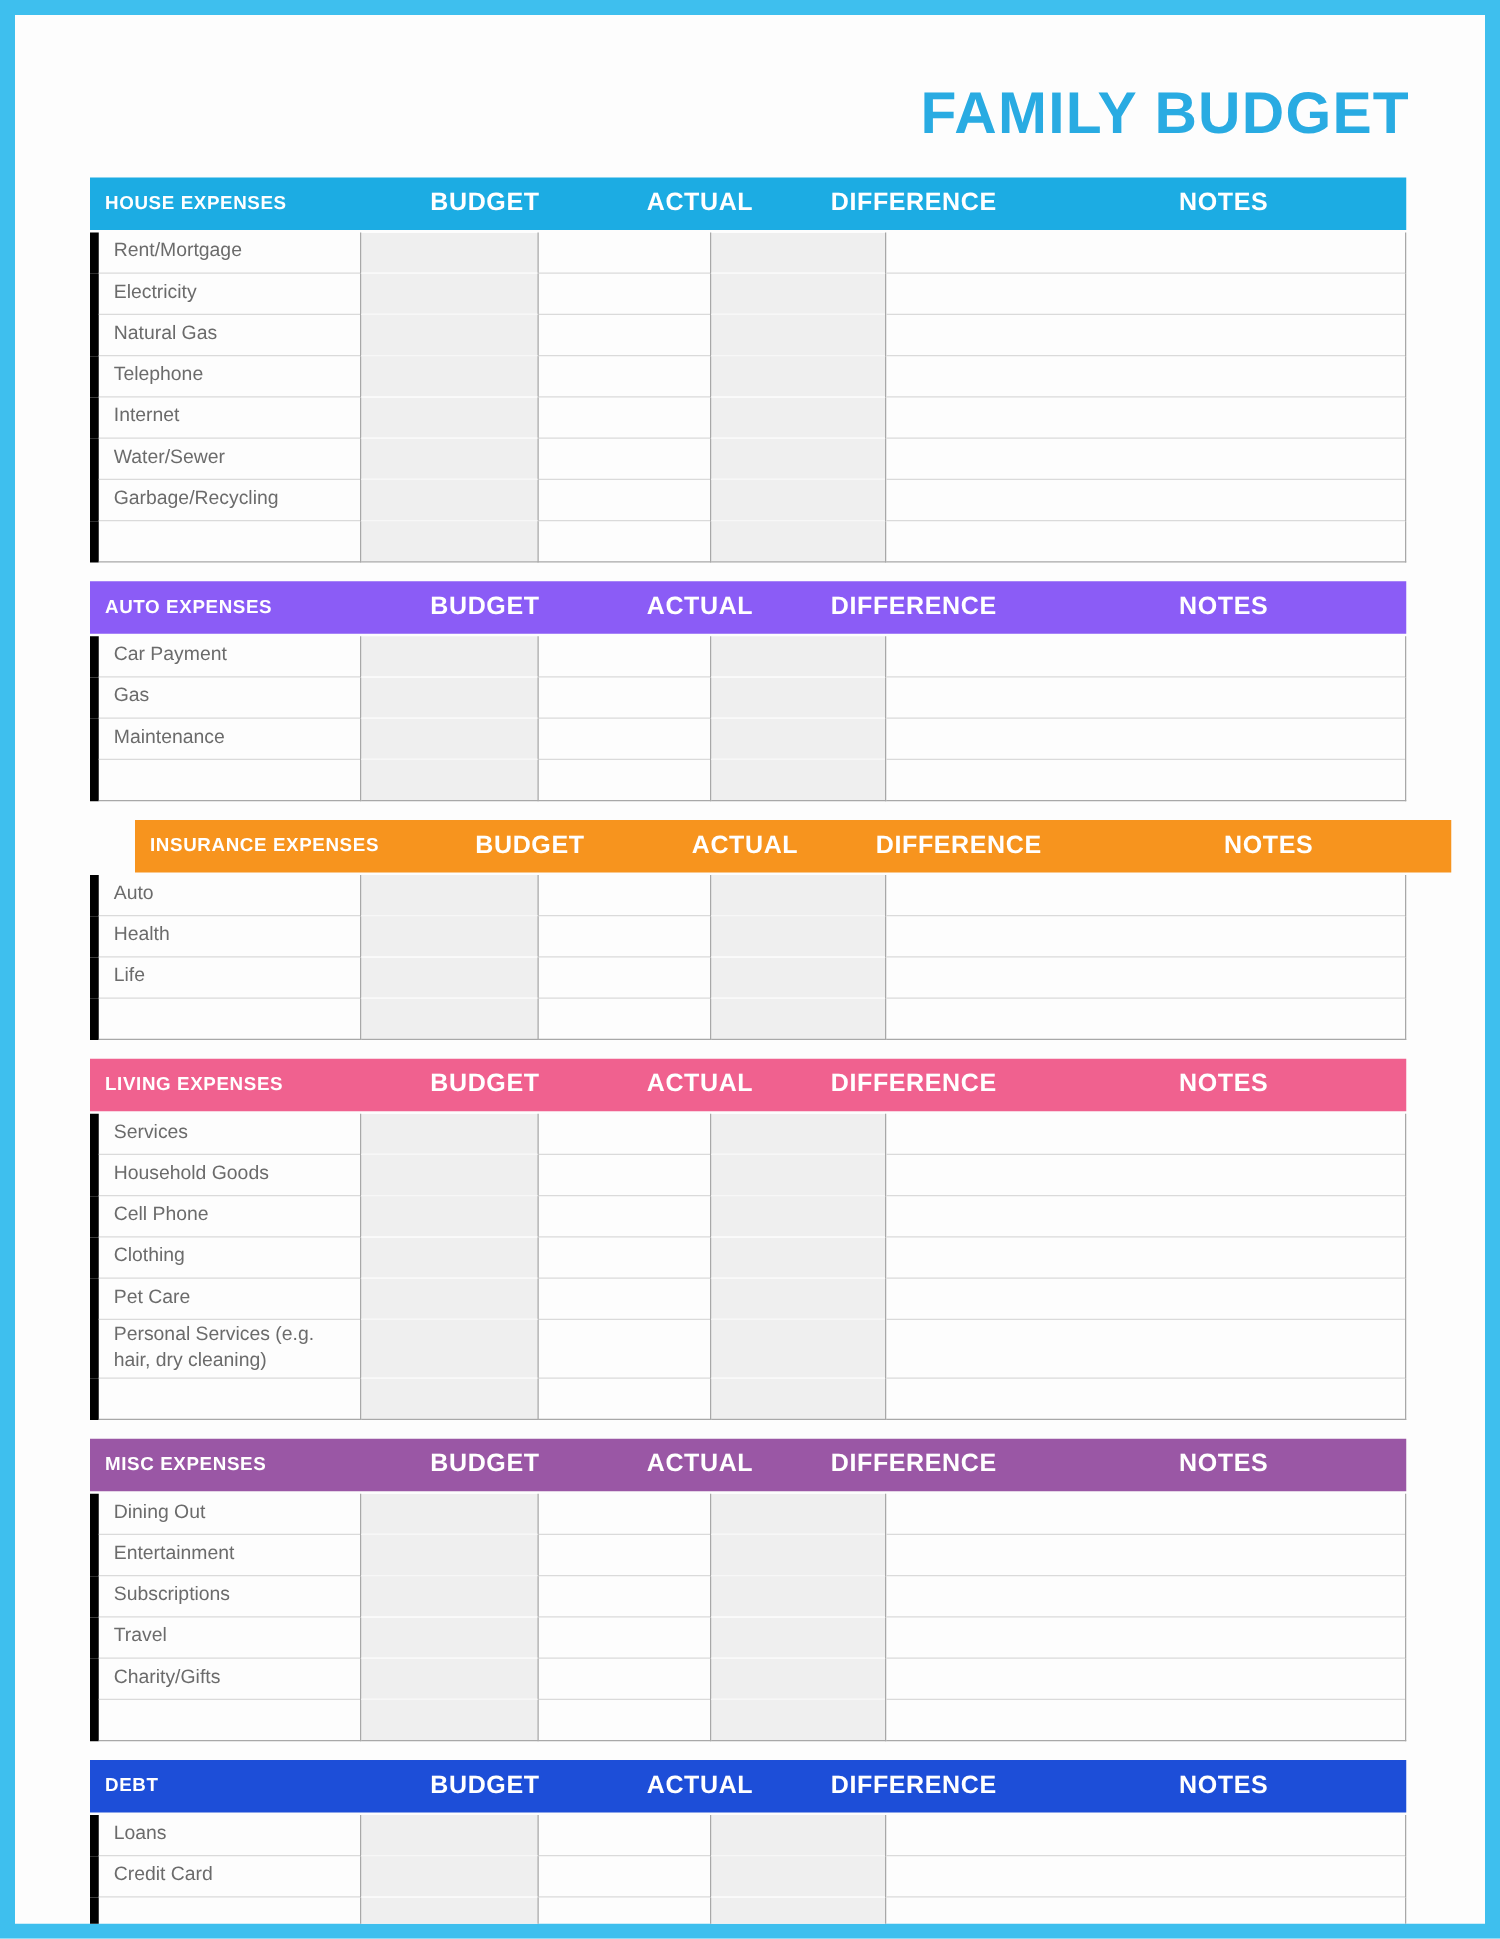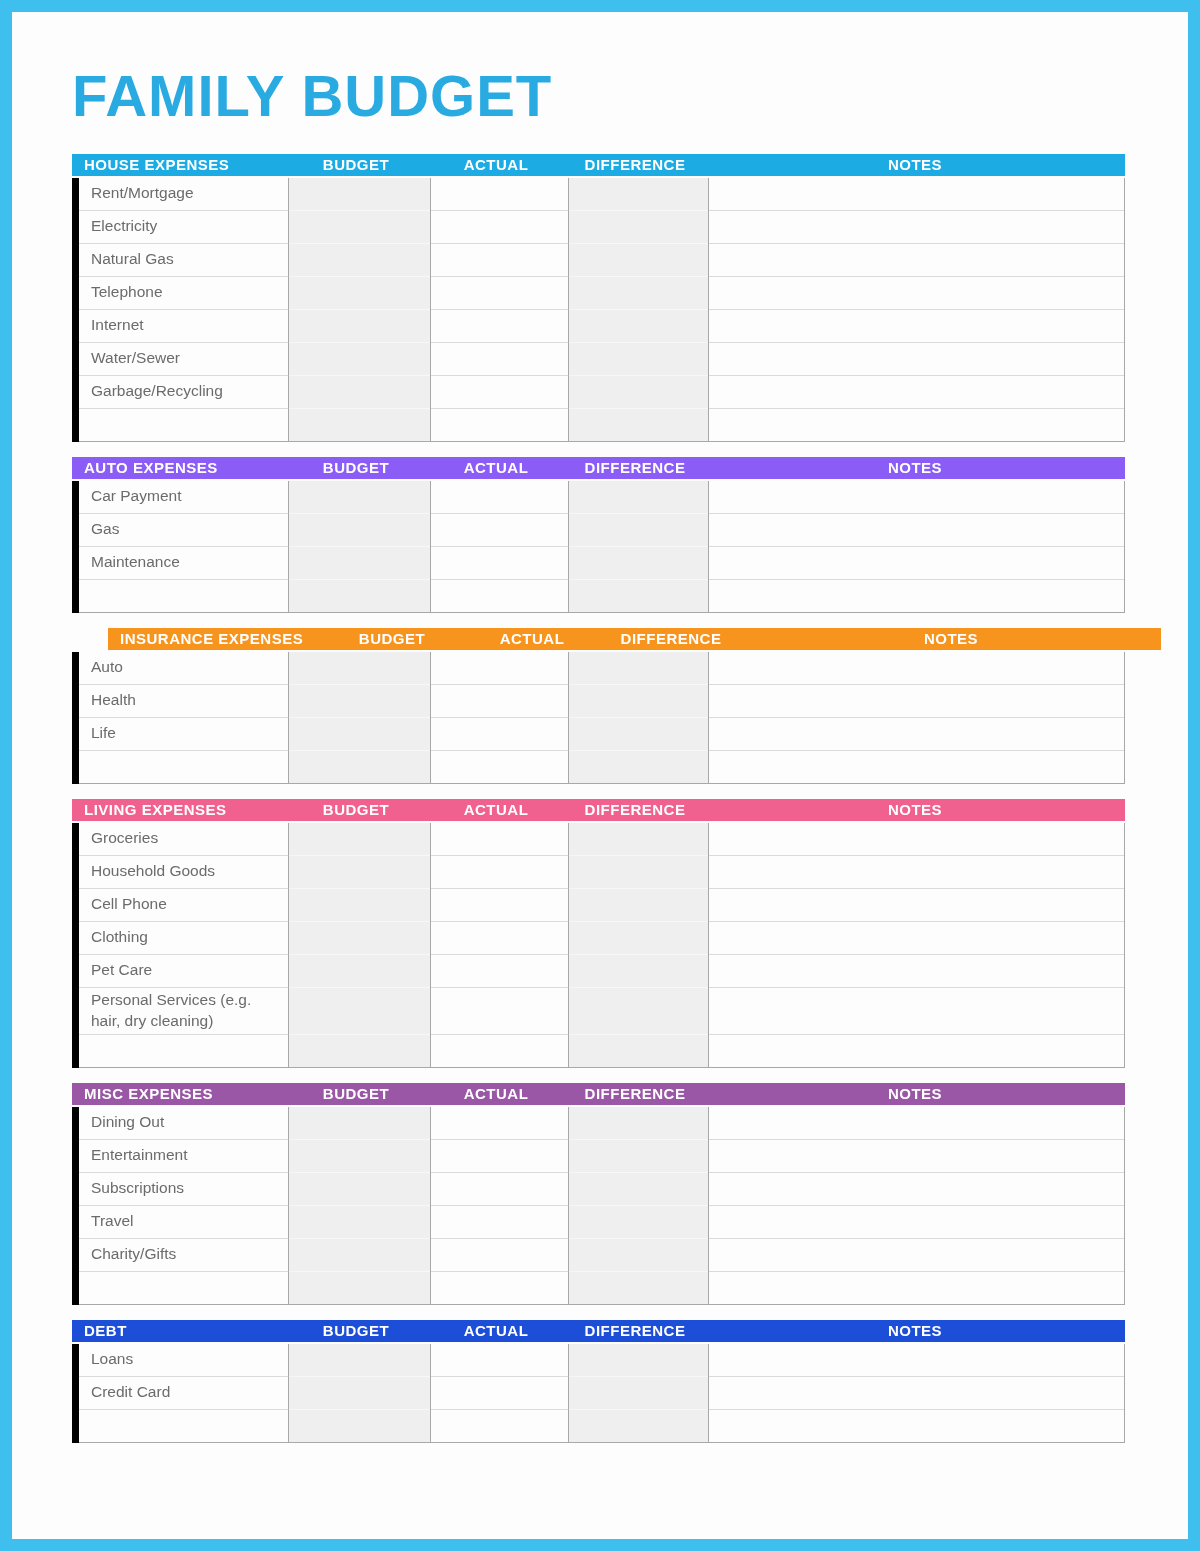--- a/index.html
+++ b/index.html
@@ -12,48 +12,49 @@
     position: relative;
     width: 1200px;
     height: 1551px;
     box-sizing: border-box;
     border: 12px solid #3ebfee;
     background: #fdfdfd;
     padding: 0 60px;
     overflow: hidden;
   }
   .title {
-    text-align: left;
+    text-align: right;
     color: #29abe2;
-    font-size: 58px;
+    font-size: 47px;
     font-weight: bold;
     letter-spacing: 1px;
     margin: 52px 0 26px 0;
     line-height: 1.1;
   }
   .section { margin-bottom: 15px; }
   .section-header {
     display: grid;
     grid-template-columns: 213px 142px 138px 140px 1fr;
     align-items: center;
     width: 1053px;
-    height: 22px;
+    height: 42px;
     box-sizing: border-box;
     margin-bottom: 2px;
     color: #ffffff;
+    gap: 32px;
   }
   .sh-label {
     font-size: 15px;
     font-weight: bold;
     letter-spacing: 0.5px;
     padding-left: 12px;
     white-space: nowrap;
   }
   .sh-col {
-    font-size: 15px;
+    font-size: 20px;
     font-weight: bold;
     letter-spacing: 0.5px;
     text-align: center;
     white-space: nowrap;
   }
   table.budget-table {
     border-collapse: collapse;
     table-layout: fixed;
     width: 1053px;
   }
@@ -285,21 +286,21 @@
     <table class="budget-table">
       <colgroup>
         <col style="width:213px">
         <col style="width:142px">
         <col style="width:138px">
         <col style="width:140px">
         <col>
       </colgroup>
       <tbody>
   <tr class="body-row">
-    <td class="cell-label">Groceries</td>
+    <td class="cell-label">Services</td>
     <td class="cell-budget"></td>
     <td class="cell-actual"></td>
     <td class="cell-diff"></td>
     <td class="cell-notes"></td>
   </tr>
 
   <tr class="body-row">
     <td class="cell-label">Household Goods</td>
     <td class="cell-budget"></td>
     <td class="cell-actual"></td>

